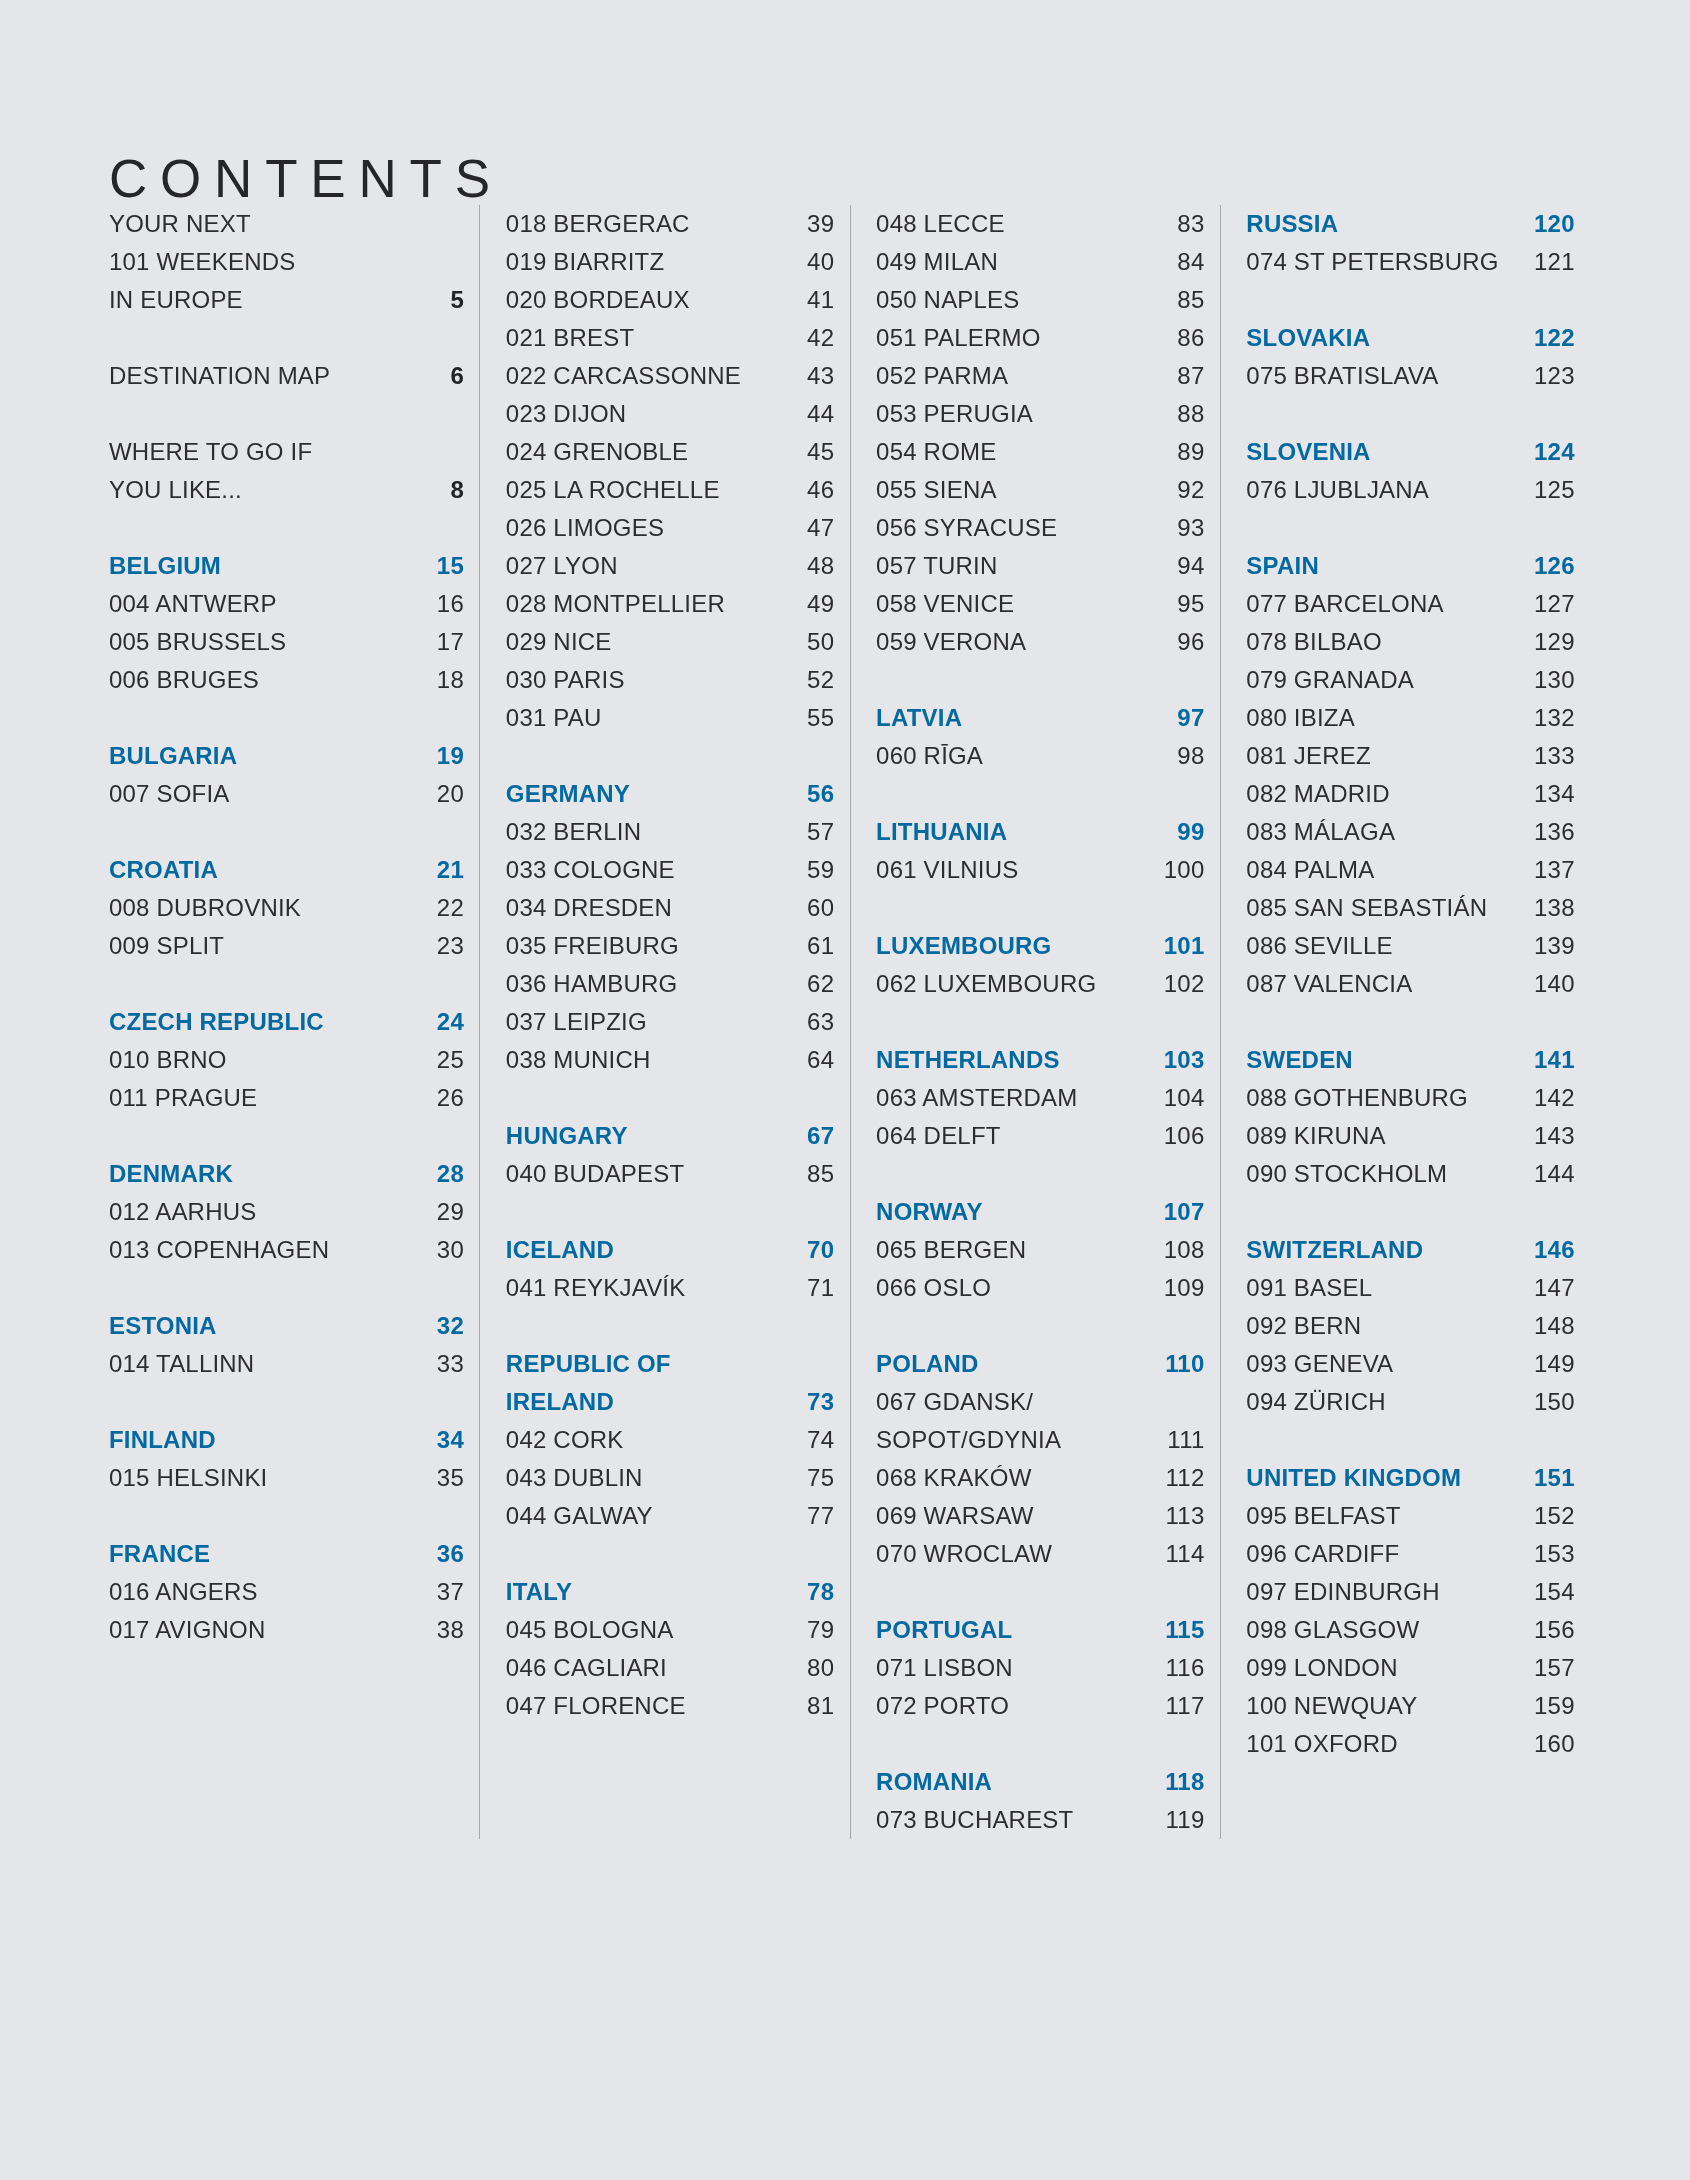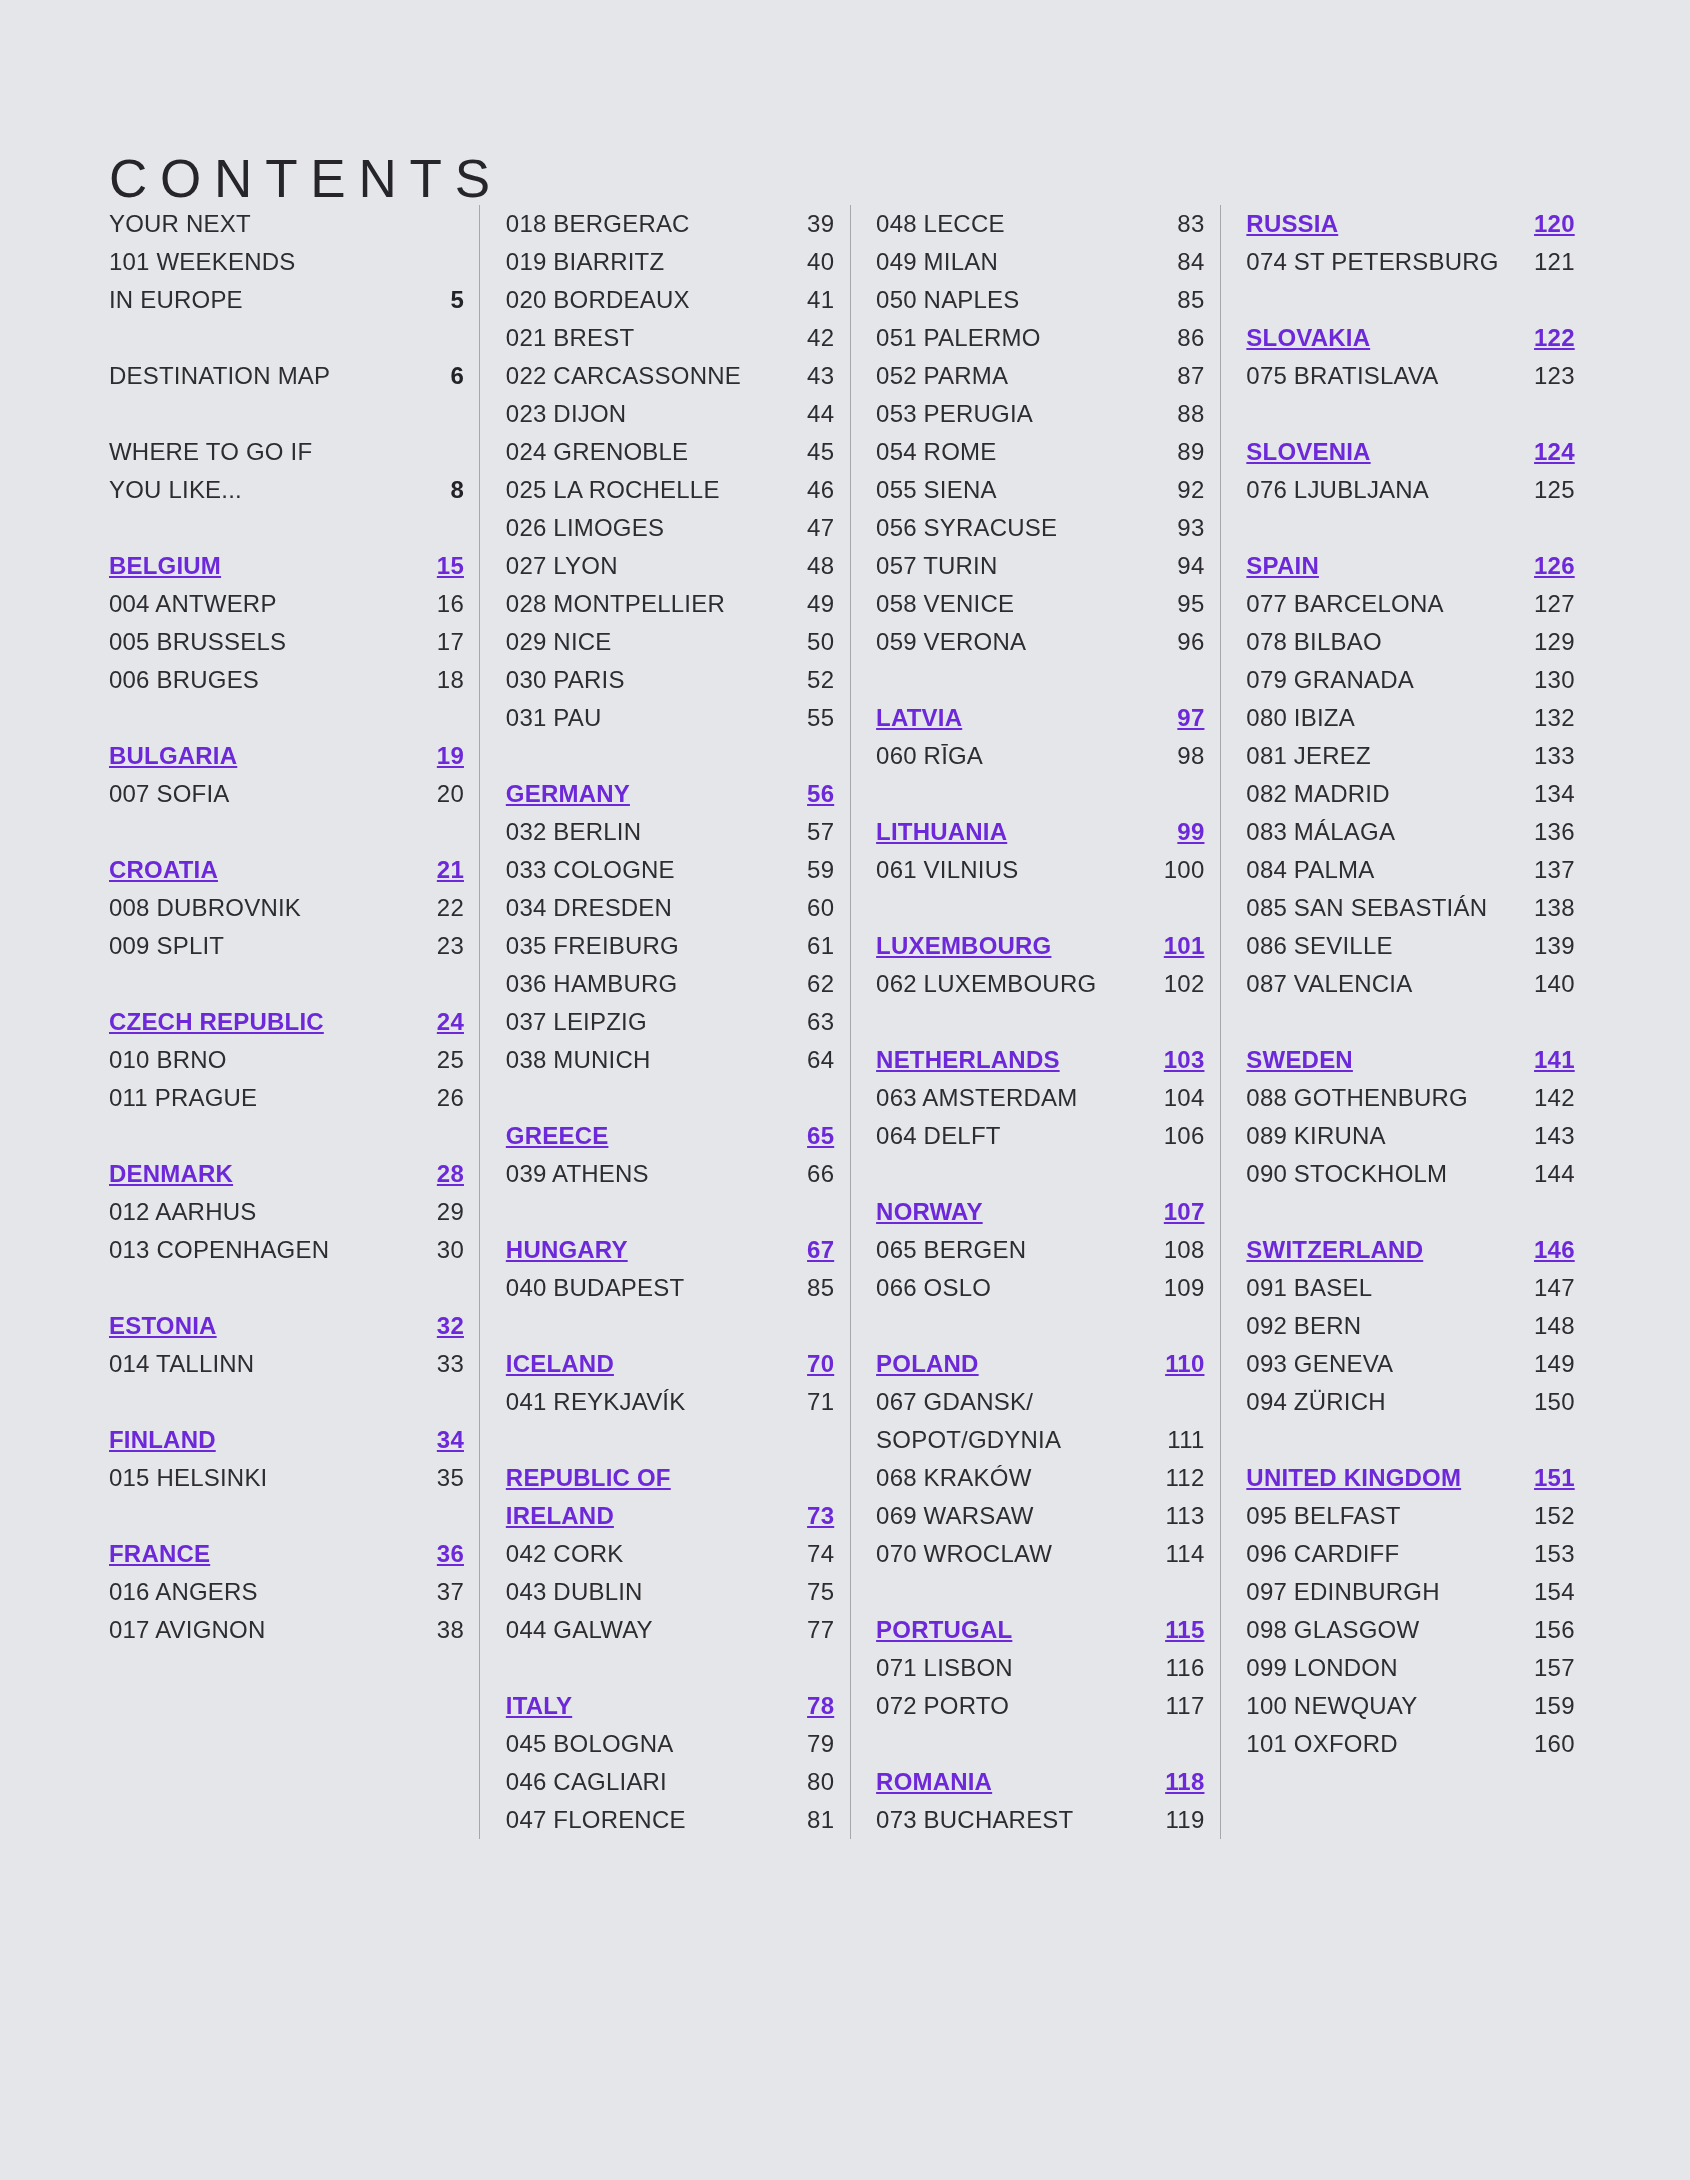--- a/index.html
+++ b/index.html
@@ -43,21 +43,21 @@
     display: flex;
     justify-content: space-between;
     align-items: flex-end;
     font-size: 24px;
     line-height: 38px;
     letter-spacing: 0.2px;
   }
   .row .label { white-space: pre-line; }
   .row .pagenum { padding-left: 10.2px; }
   .row.head.country .label,
-  .row.head.country .pagenum { font-weight: 700; color: #6d28d9; text-decoration: underline; }
+  .row.head.country .pagenum { font-weight: 700; color: #0369a1; }
   .row.head.intro .label { font-weight: 400; }
   .row.head.intro .pagenum { font-weight: 700; color: #232327; }
 </style>
 </head>
 <body>
 
 <div class="sheet">
   <h1 class="title">CONTENTS</h1>
   <div class="toc">
       <div class="col">
@@ -275,30 +275,20 @@
             <div class="label">037 LEIPZIG</div>
             <div class="pagenum">63</div>
           </div>
           <div class="row item">
             <div class="label">038 MUNICH</div>
             <div class="pagenum">64</div>
           </div>
         </div>
         <div class="section">
           <div class="row head country">
-            <div class="label">GREECE</div>
-            <div class="pagenum">65</div>
-          </div>
-          <div class="row item">
-            <div class="label">039 ATHENS</div>
-            <div class="pagenum">66</div>
-          </div>
-        </div>
-        <div class="section">
-          <div class="row head country">
             <div class="label">HUNGARY</div>
             <div class="pagenum">67</div>
           </div>
           <div class="row item">
             <div class="label">040 BUDAPEST</div>
             <div class="pagenum">85</div>
           </div>
         </div>
         <div class="section">
           <div class="row head country">

